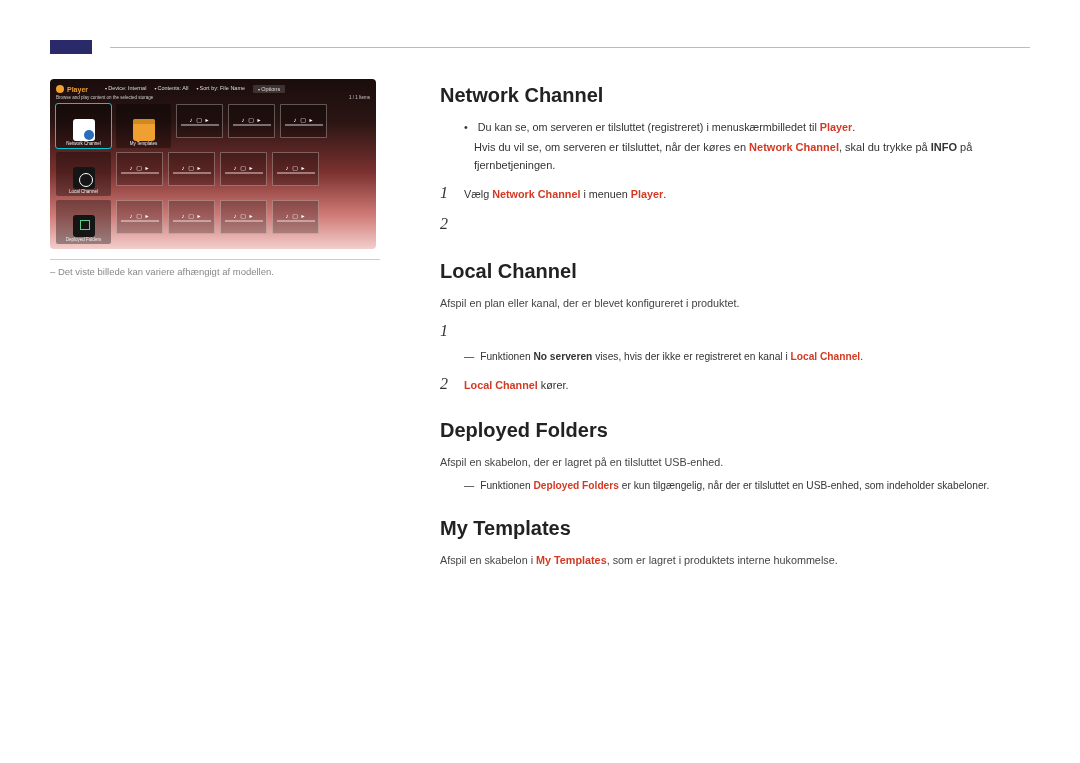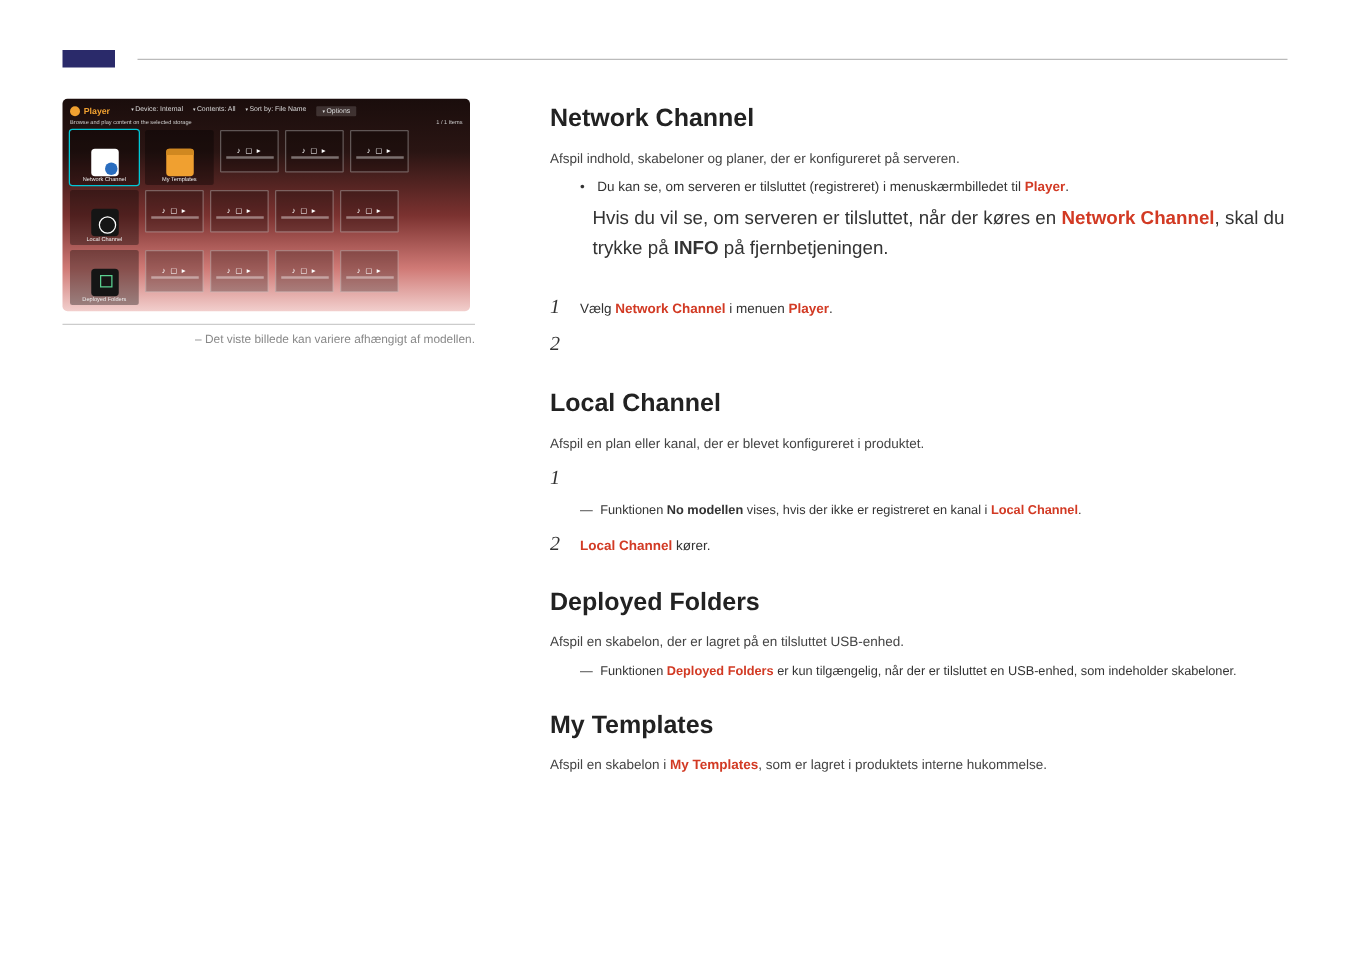--- a/index.html
+++ b/index.html
@@ -26,30 +26,30 @@
 .ic-tpl { background: #f0a030; border-radius:2px; position:relative; }
 .ic-tpl::before{content:"";position:absolute;top:0;left:0;width:22px;height:5px;background:#d08820;border-radius:2px 2px 0 0;}
 .ic-loc { background: #151515; position:relative; border-radius:3px; }
 .ic-loc::after{content:"";position:absolute;width:12px;height:12px;border:1.5px solid #fff;border-radius:50%;right:2px;bottom:2px;}
 .ic-dep { background:#151515; position:relative; }
 .ic-dep::after{content:"";position:absolute;width:8px;height:8px;border:1.5px solid #5ad090;right:5px;top:5px;}
 .tile-sm { width: 47px; height: 34px; background: rgba(0,0,0,0.25); border: 1px solid rgba(255,255,255,0.3); border-radius: 1px; display:flex; flex-direction:column; align-items:center; justify-content:center; font-size:4.5px; color:#fff; gap:1px;}
 .tile-sm .syms { font-size:6px; letter-spacing:1px; }
 .tile-sm .bar { width: 38px; height: 2px; background: rgba(255,255,255,0.4); }
 .caption-rule { border-top: 1px solid #ccc; margin-top: 10px; }
-.caption { font-size: 9.5px; color: #888; padding-top: 6px; text-align: right; }
+.caption { font-size: 9.5px; color: #888; padding-top: 6px; }
 .caption::before { content: "– "; }
 .main { flex: 1; font-size: 10.8px; line-height: 1.6; }
 h2 { font-size: 20px; font-weight: 600; color: #222; margin-bottom: 8px; margin-top: 0; }
 .sec + .sec h2 { margin-top: 18px; }
 p.desc { font-size: 10.8px; color: #444; margin-bottom: 6px; }
 .bullet { display: flex; margin: 3px 0 3px 24px; }
 .bullet .dot { margin-right: 10px; }
 .bullet .txt { flex: 1; }
-.sub-indent { margin-left: 34px; font-size: 15px; margin-bottom: 22px; }
+.sub-indent { margin-left: 34px; font-size: 11px; margin-bottom: 6px; }
 .note-dash { display:flex; margin: 4px 0 6px 24px; font-size:10.2px; }
 .note-dash .dash { margin-right: 6px; }
 .step { display: flex; margin: 5px 0; align-items: baseline; }
 .step .num { font-size: 16px; font-weight: 300; font-style: italic; font-family: Georgia, serif; width: 24px; }
 .step .txt { flex: 1; padding-top: 2px; }
 .hl { color: #d23a24; font-weight: 600; }
 b.k { font-weight: 700; }
 </style>
 </head>
 <body>
@@ -145,21 +145,20 @@
       </div>
     </div>
     <div class="caption-rule"></div>
     <div class="caption">Det viste billede kan variere afhængigt af modellen.</div>
   </div>
 
   <div class="main">
 
     <div class="sec">
       <h2>Network Channel</h2>
-      <p class="desc">Afspil indhold, skabeloner og planer, der er konfigureret på serveren.</p>
       <div class="bullet">
         <div class="dot">•</div>
         <div class="txt"><span>Du kan se, om serveren er tilsluttet (registreret) i menuskærmbilledet til </span><span class="hl">Player</span><span>.</span></div>
       </div>
       <div class="sub-indent">
         <span>Hvis du vil se, om serveren er tilsluttet, når der køres en </span><span class="hl">Network Channel</span><span>, skal du trykke på </span><b class="k">INFO</b><span> på fjernbetjeningen.</span>
       </div>
       <div class="step">
         <div class="num">1</div>
         <div class="txt"><span>Vælg </span><span class="hl">Network Channel</span><span> i menuen </span><span class="hl">Player</span><span>.</span></div>
@@ -170,21 +169,21 @@
     </div>
 
     <div class="sec">
       <h2>Local Channel</h2>
       <p class="desc">Afspil en plan eller kanal, der er blevet konfigureret i produktet.</p>
       <div class="step">
         <div class="num">1</div>
       </div>
       <div class="note-dash">
         <div class="dash">―</div>
-        <div><span>Funktionen </span><b class="k">No modellen</b><span> vises, hvis der ikke er registreret en kanal i </span><span class="hl">Local Channel</span><span>.</span></div>
+        <div><span>Funktionen </span><b class="k">No serveren</b><span> vises, hvis der ikke er registreret en kanal i </span><span class="hl">Local Channel</span><span>.</span></div>
       </div>
       <div class="step">
         <div class="num">2</div>
         <div class="txt"><span class="hl">Local Channel</span><span> kører.</span></div>
       </div>
     </div>
 
     <div class="sec">
       <h2>Deployed Folders</h2>
       <p class="desc">Afspil en skabelon, der er lagret på en tilsluttet USB-enhed.</p>

